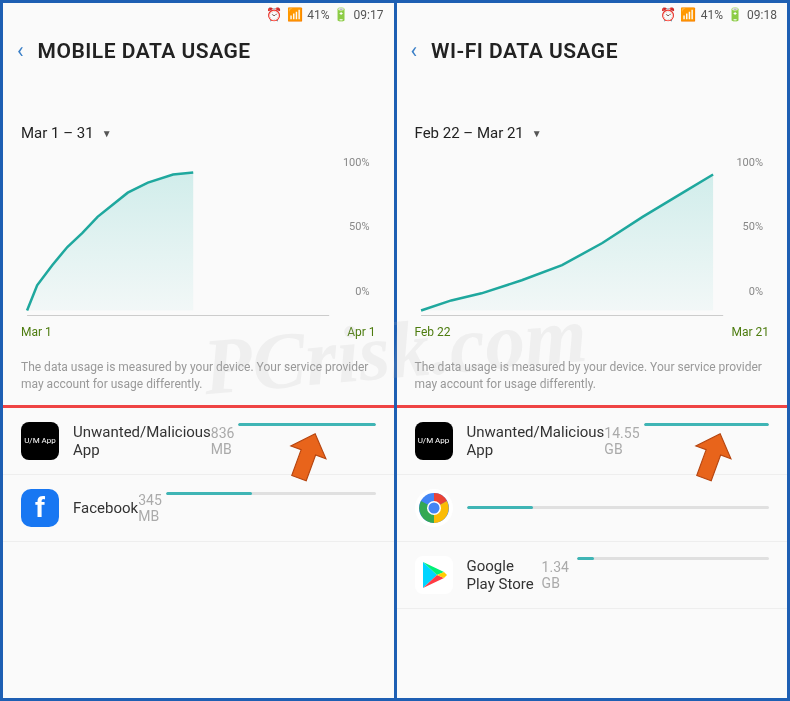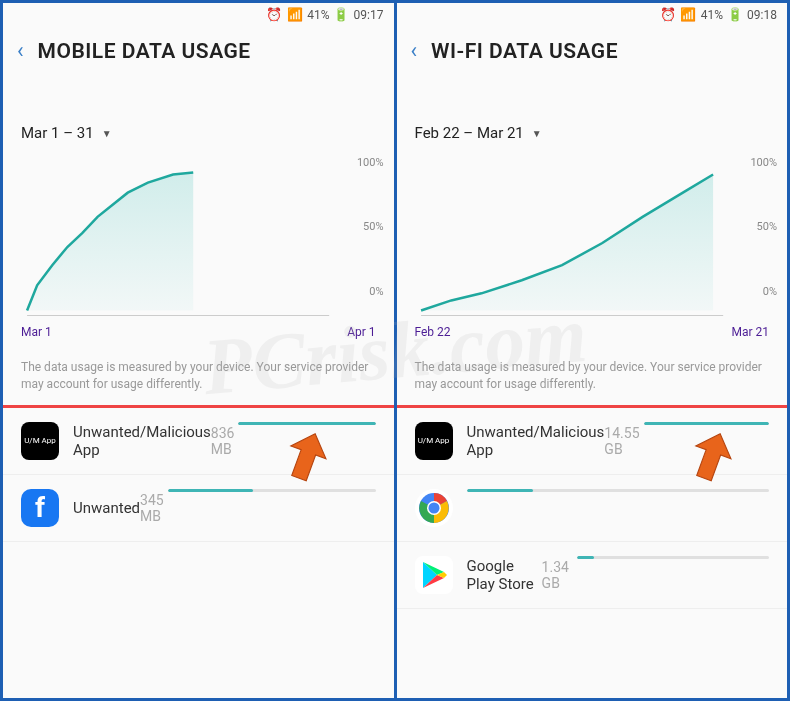--- a/index.html
+++ b/index.html
@@ -60,33 +60,34 @@
       padding: 10px 14px 0;
       position: relative;
       height: 175px;
     }
     .chart-svg { width: 100%; height: 100%; }
     .chart-labels {
       display: flex;
       justify-content: space-between;
       padding: 0 18px 8px;
       font-size: 12px;
-      color: #4c1d95;
+      color: #4d7c0f;
       align-items: flex-end;
     }
     .disclaimer {
       padding: 12px 18px;
       font-size: 12px;
       color: #999;
       border-bottom: 3px solid #ef4444;
       line-height: 1.4;
     }
     .app-list { display: flex; flex-direction: column; }
     .app-item {
       display: flex;
+      align-items: center;
       padding: 14px 18px;
       gap: 14px;
       border-bottom: 1px solid #eee;
       position: relative;
     }
     .app-icon {
       width: 38px;
       height: 38px;
       border-radius: 8px;
       display: flex;
@@ -118,21 +119,21 @@
       border-radius: 2px;
     }
     .pointer-arrow {
       position: absolute;
       width: 55px;
       height: 55px;
       z-index: 10;
     }
     .y-label {
       position: absolute;
-      right: 10px;
+      right: 24px;
       font-size: 11px;
       color: #888;
     }
     .watermark {
       position: absolute;
       top: 50%;
       left: 50%;
       transform: translate(-50%, -50%) rotate(-5deg);
       font-size: 80px;
       font-weight: bold;
@@ -201,21 +202,21 @@
             </div>
         </div>
         <svg class="pointer-arrow" style="right:60px;top:22px" viewBox="0 0 50 50">
           <path d="M 25 2 L 42 20 L 32 20 L 32 45 L 18 45 L 18 20 L 8 20 Z" fill="#e8641b" stroke="#b54510" stroke-width="1" transform="rotate(20 25 25)"></path>
         </svg>
       </div>
       <div class="app-item">
         <div class="app-icon facebook">f</div>
         <div class="app-info">
           <div class="app-name-row">
-            <span class="app-name">Unwanted</span>
+            <span class="app-name">Facebook</span>
             <span class="app-usage">345 MB</span>
           </div>
           <div class="progress-bar">
               <div class="progress-fill" style="width:41%"></div>
             </div>
         </div>
       </div>
     </div>
   </div>
 

